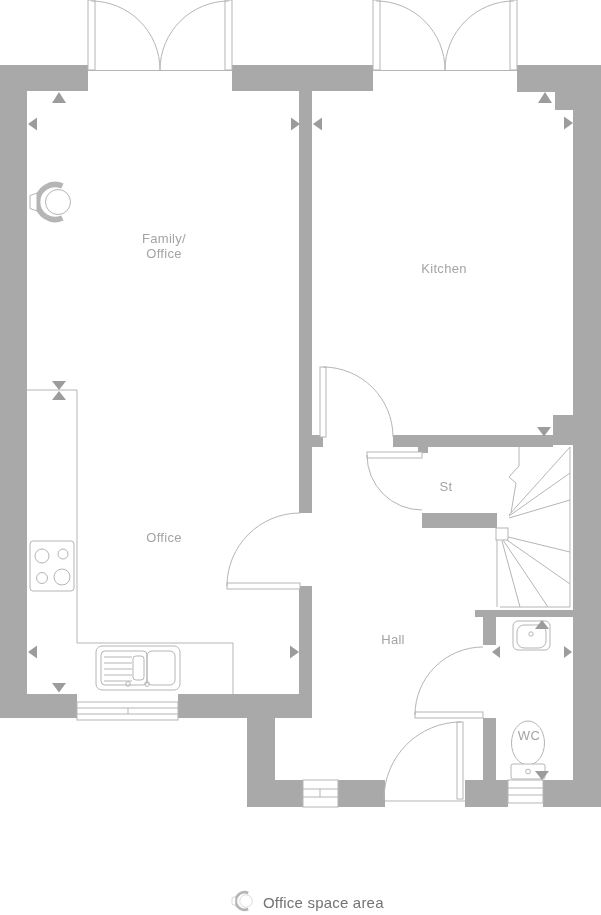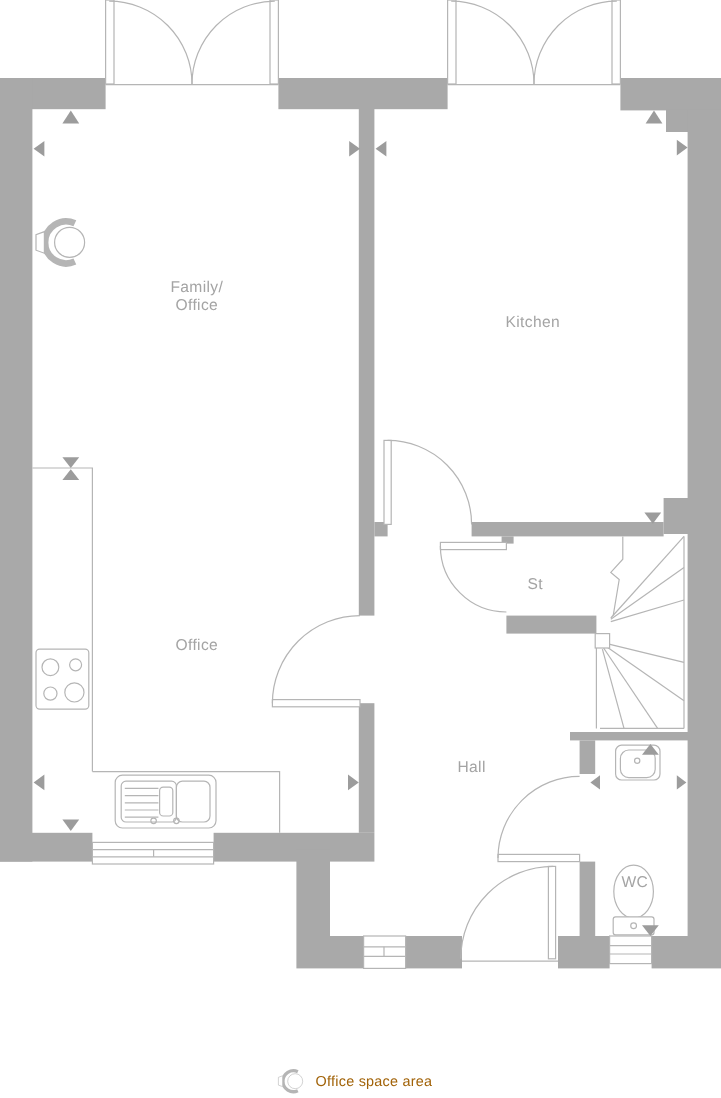--- a/index.html
+++ b/index.html
@@ -13,21 +13,21 @@
   .thin .whitefill{fill:#ffffff;}
   .arrows polygon{fill:#9c9c9c;stroke:none;}
   .room-label{
     position:absolute;transform:translate(-50%,-50%);
     color:#a4a4a4;font-size:13px;line-height:15px;letter-spacing:.3px;
     text-align:center;white-space:nowrap;
   }
   .room-label span{display:block;}
   .legend-text{
     position:absolute;left:263px;top:894px;
-    color:#a16207;font-size:12px;letter-spacing:.2px;text-align:right;
+    color:#737373;font-size:15px;letter-spacing:.2px;text-align:right;
   }
 </style>
 </head>
 <body>
 
 <div class="canvas">
 
 <svg width="601" height="915" viewBox="0 0 601 915">
   <defs>
     <g id="chair-icon">

